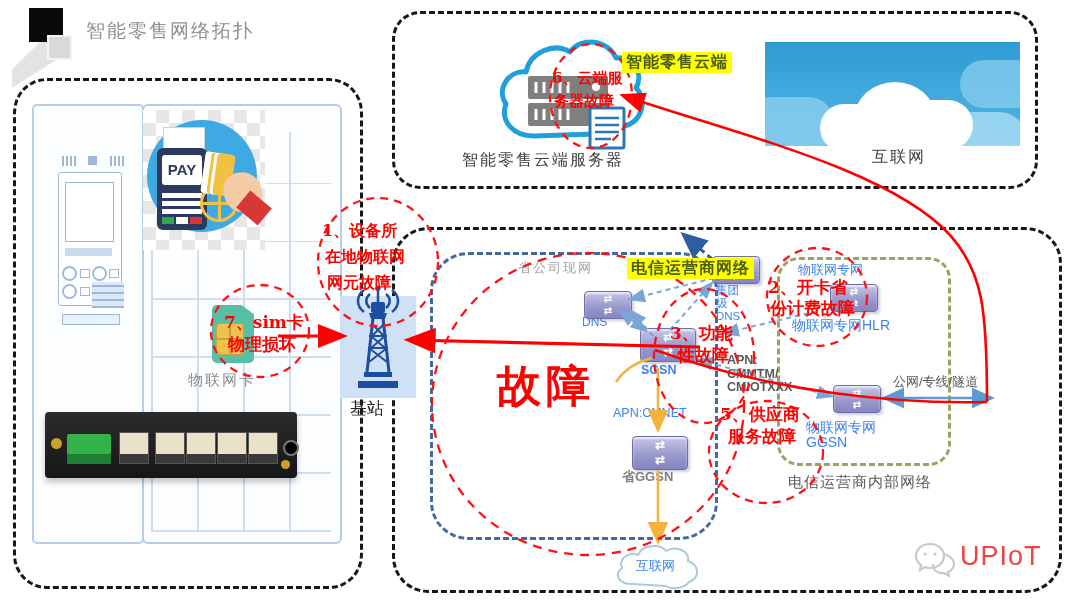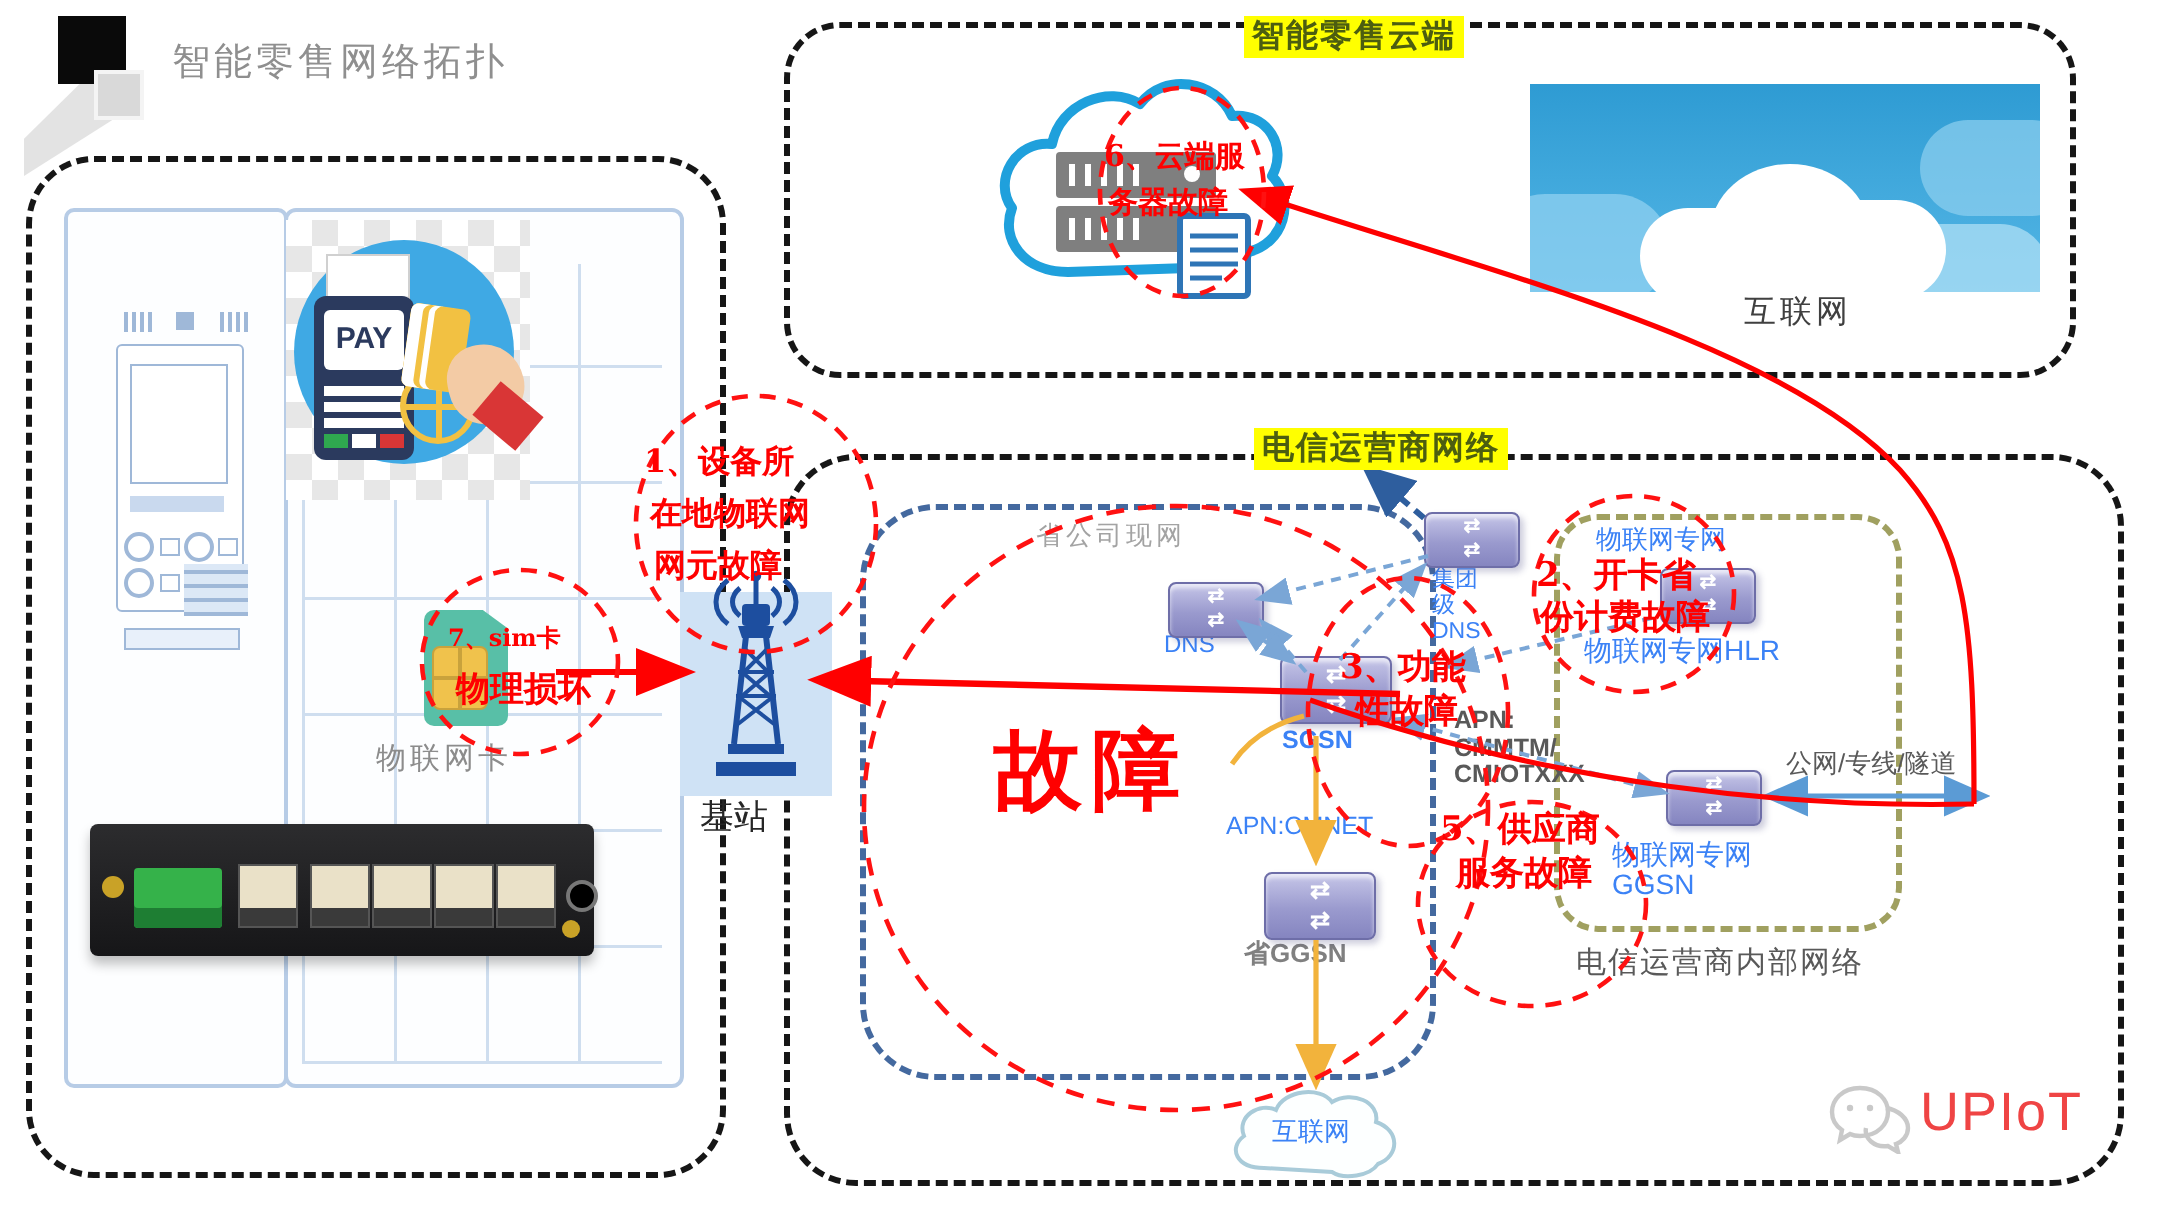--- a/index.html
+++ b/index.html
@@ -2,21 +2,21 @@
 <html><head>
 <meta charset="utf-8">
 <style>
   html,body{margin:0;padding:0;background:#fff;}
   #stage{position:relative;width:1080px;height:605px;background:#ffffff;overflow:hidden;
          font-family:"Liberation Sans",sans-serif;}
   .abs{position:absolute;}
   
   .zone{position:absolute;border:3px dashed #161616;border-radius:34px;z-index:10;}
   .zone-label{position:absolute;background:#ffff00;color:#4c5e10;font-size:16px;font-weight:700;
-              padding:0 4px;z-index:45;white-space:nowrap;letter-spacing:1px;}
+              padding:0 4px;z-index:45;white-space:nowrap;letter-spacing:1px;margin-top:44px;}
   .inbox{position:absolute;z-index:12;}
   
   .nlabel{position:absolute;color:#3b82f6;z-index:20;white-space:nowrap;line-height:1.15;}
   
   .fault{position:absolute;color:#ff0000;font-weight:700;font-family:"DejaVu Serif",serif;
          z-index:50;white-space:nowrap;}
   .fault-big{position:absolute;color:#ff0000;font-weight:700;font-family:"DejaVu Serif",serif;
          z-index:52;white-space:nowrap;font-size:44px;letter-spacing:5px;line-height:1;}
   
   .switch{position:absolute;width:46px;height:26px;z-index:22;border-radius:4px;
@@ -167,20 +167,21 @@
       <circle cx="104" cy="63" r="4" fill="#ffffff"></circle>
       <rect x="98" y="84" width="34" height="40" fill="#ffffff" stroke="#2e75b6" stroke-width="3" rx="2"></rect>
       <g stroke="#2e75b6" stroke-width="2.5">
         <line x1="103" y1="94" x2="127" y2="94"></line>
           <line x1="103" y1="101" x2="127" y2="101"></line>
         <line x1="103" y1="108" x2="127" y2="108"></line>
           <line x1="103" y1="115" x2="119" y2="115"></line>
       </g>
     </g>
   </svg>
+  <div class="nlabel" style="left:462px;top:151px;font-size:16px;color:#404040;letter-spacing:2px;">智能零售云端服务器</div>
 
   <div class="abs" style="left:765px;top:42px;width:255px;height:104px;z-index:16;overflow:hidden;
               background:linear-gradient(180deg,#2e9bd3,#55b7e6);">
     <div class="abs" style="left:-20px;top:55px;width:90px;height:55px;background:#8fd0f0;border-radius:50px;opacity:.75;"></div>
     <div class="abs" style="left:195px;top:18px;width:80px;height:48px;background:#8fd0f0;border-radius:44px;opacity:.7;"></div>
     <div class="abs" style="left:160px;top:70px;width:100px;height:50px;background:#a8dcf4;border-radius:48px;opacity:.8;"></div>
     <div class="abs" style="left:90px;top:40px;width:80px;height:70px;background:#fff;border-radius:50%;"></div>
     <div class="abs" style="left:55px;top:62px;width:70px;height:48px;background:#fff;border-radius:40px;"></div>
     <div class="abs" style="left:130px;top:58px;width:78px;height:50px;background:#fff;border-radius:40px;"></div>
   </div>
@@ -301,21 +302,21 @@
   <div class="fault" style="left:678px;top:344px;font-size:17px;">性故障</div>
 
   <div class="fault-big" style="left:497px;top:364px;">故障</div>
 
   <div class="fault" style="left:720px;top:403px;font-size:17px;">5、供应商</div>
   <div class="fault" style="left:728px;top:425px;font-size:17px;">服务故障</div>
 
   <div class="fault" style="left:552px;top:69px;font-size:15px;">6、云端服</div>
   <div class="fault" style="left:554px;top:92px;font-size:15px;">务器故障</div>
 
-  <div class="fault" style="left:224px;top:311px;font-size:12px;">7、sim卡</div>
+  <div class="fault" style="left:224px;top:311px;font-size:17px;">7、sim卡</div>
   <div class="fault" style="left:228px;top:333px;font-size:17px;">物理损坏</div>
 
   <svg class="abs" style="left:914px;top:541px;z-index:30;" width="42" height="36" viewBox="0 0 42 36">
     <g stroke="#c9c9c9" stroke-width="2.2" fill="none">
       <path d="M16 3 C7 3 2 9 2 15 C2 19 4 22 7 24 L6 29 L11 26 C13 27 15 27 16 27 C25 27 30 21 30 15 C30 9 25 3 16 3 Z"></path>
       <path d="M29 13 C35 14 40 18 40 23 C40 27 37 30 34 31 L35 35 L30 32 C23 33 18 28 19 23"></path>
     </g>
     <circle cx="11" cy="13" r="1.6" fill="#c9c9c9"></circle>
     <circle cx="21" cy="13" r="1.6" fill="#c9c9c9"></circle>
   </svg>

